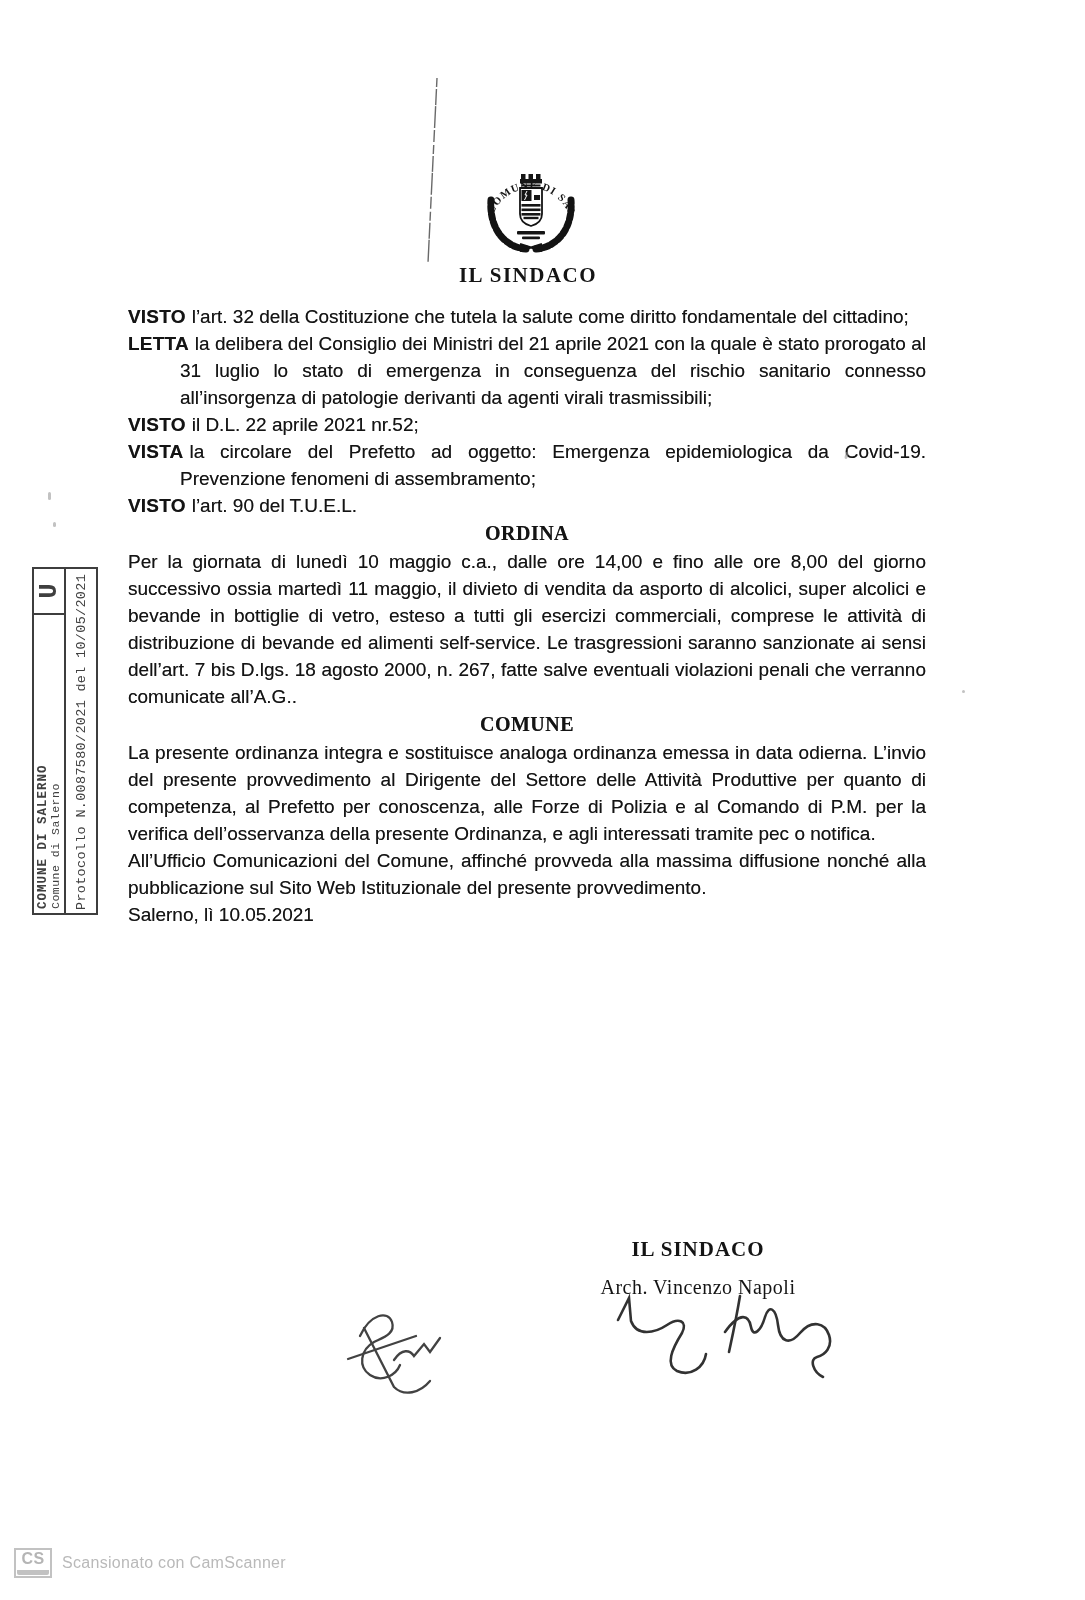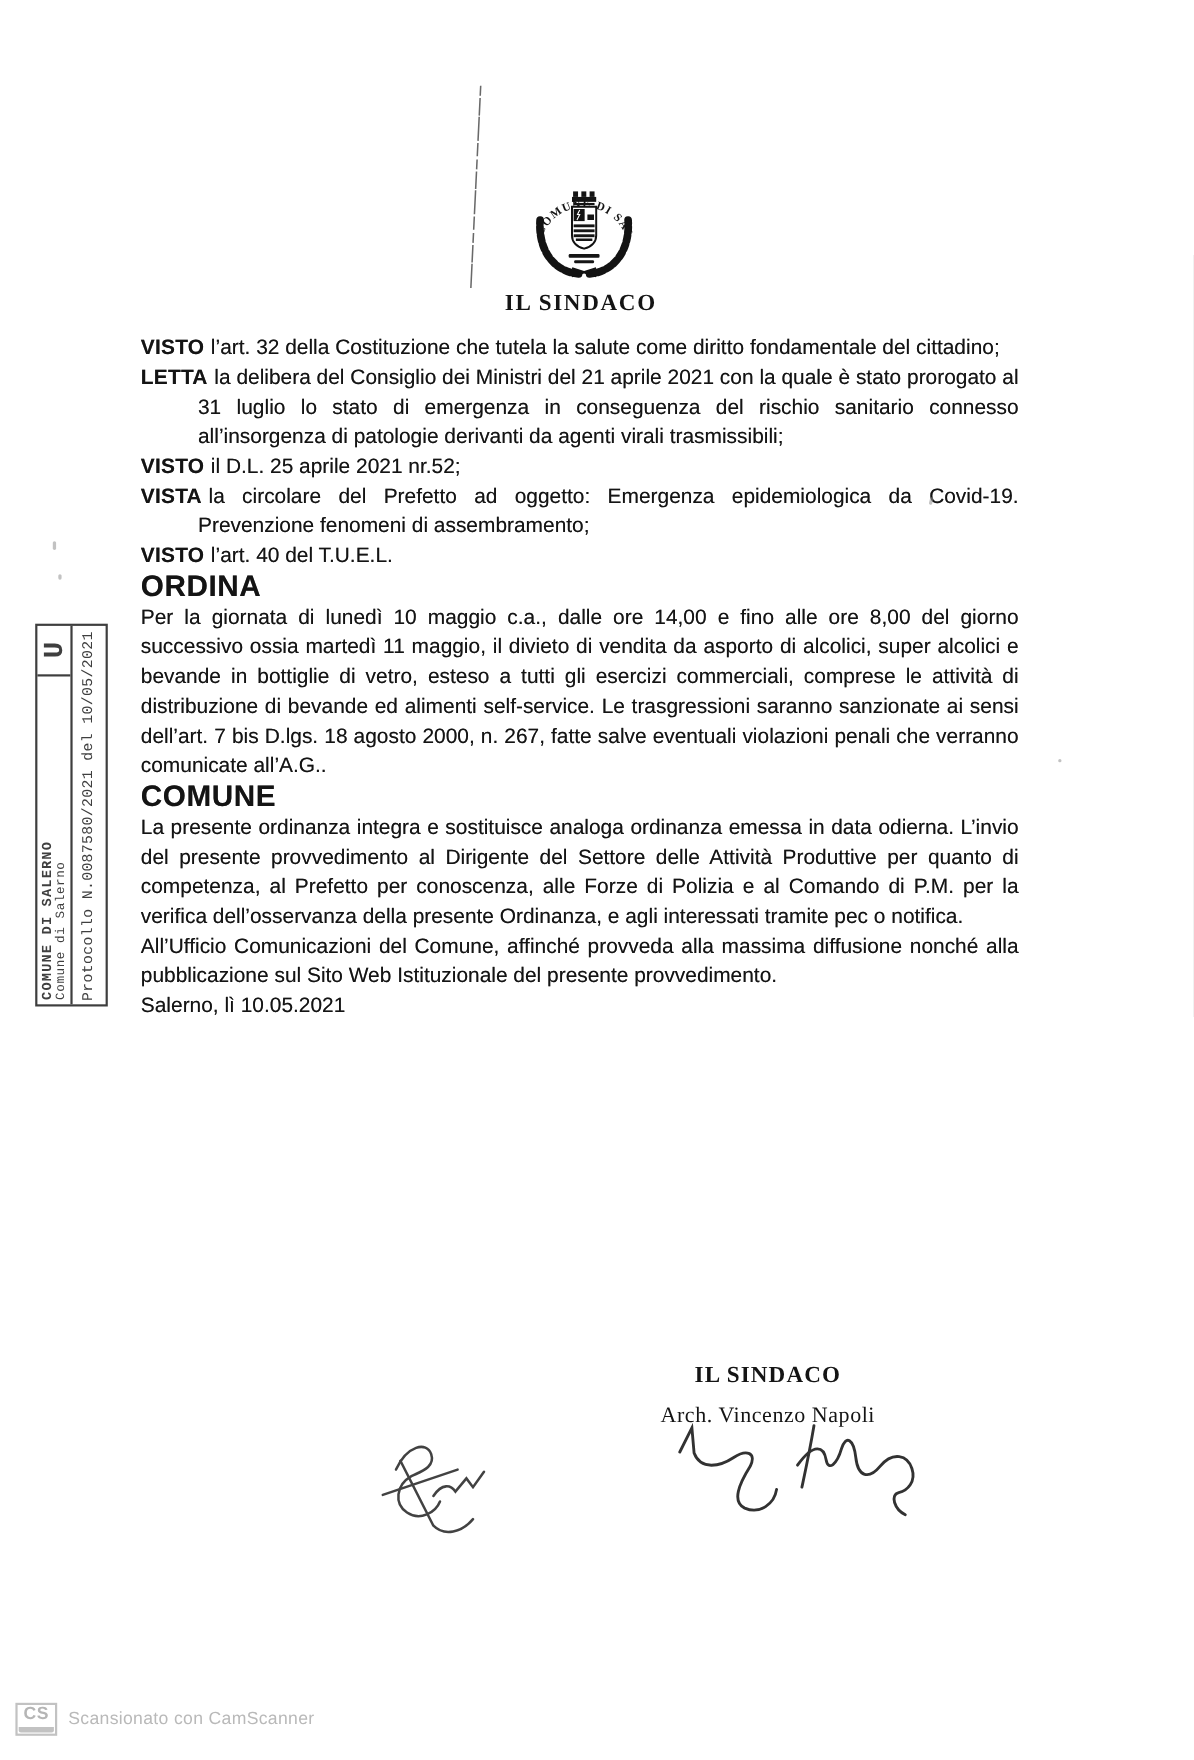--- a/index.html
+++ b/index.html
@@ -22,22 +22,22 @@
   
   .content{
     position:absolute;left:128px;top:303px;width:798px;
     font-size:19px;line-height:27px;
     text-align:justify;
     text-shadow:0 0 .4px rgba(0,0,0,.55);
   }
   .premise{padding-left:52px;text-indent:-52px;margin:0;}
   .premise b{margin-right:6px;letter-spacing:.2px;}
   .sec-heading{
-    font-weight:bold;font-size:27px;
-    letter-spacing:.5px;margin:1px 0;
+    text-align:center;font-weight:bold;font-size:20px;
+    letter-spacing:.5px;margin:1px 0;font-family:Liberation Serif, serif;
   }
   .sec-body{margin:0;}
   .dateline{margin:0;text-align:left;}
   
   .sign-block{
     position:absolute;left:553px;top:1237px;width:290px;
     text-align:center;font-family:"Liberation Serif",serif;
   }
   .sign-title{font-weight:bold;font-size:21px;letter-spacing:1px;}
   .sign-name{font-size:20px;letter-spacing:.5px;margin-top:14px;}
@@ -131,27 +131,27 @@
   </svg>
 
   <div class="doc-header-title">IL SINDACO</div>
 
   <div class="content">
 
     <p class="premise"><b>VISTO</b><span>l’art. 32 della Costituzione che tutela la salute come diritto fondamentale del cittadino;</span></p>
 
     <p class="premise"><b>LETTA</b><span>la delibera del Consiglio dei Ministri del 21 aprile 2021 con la quale è stato prorogato al 31 luglio lo stato di emergenza in conseguenza del rischio sanitario connesso all’insorgenza di patologie derivanti da agenti virali trasmissibili;</span></p>
 
-    <p class="premise"><b>VISTO</b><span>il D.L. 25 aprile 2021 nr.52;</span></p>
+    <p class="premise"><b>VISTO</b><span>il D.L. 22 aprile 2021 nr.52;</span></p>
 
 
 
     <p class="premise"><b>VISTA</b><span>la circolare del Prefetto ad oggetto: Emergenza epidemiologica da Covid-19. Prevenzione fenomeni di assembramento;</span></p>
 
-    <p class="premise"><b>VISTO</b><span>l’art. 40 del T.U.E.L.</span></p>
+    <p class="premise"><b>VISTO</b><span>l’art. 90 del T.U.E.L.</span></p>
 
     <div class="sec-heading">ORDINA</div>
     <p class="sec-body">Per la giornata di lunedì 10 maggio c.a., dalle ore 14,00 e fino alle ore 8,00 del giorno successivo ossia martedì 11 maggio, il divieto di vendita da asporto di alcolici, super alcolici e bevande in bottiglie di vetro, esteso a tutti gli esercizi commerciali, comprese le attività di distribuzione di bevande ed alimenti self-service. Le trasgressioni saranno sanzionate ai sensi dell’art. 7 bis D.lgs. 18 agosto 2000, n. 267, fatte salve eventuali violazioni penali che verranno comunicate all’A.G..</p>
 
     <div class="sec-heading">COMUNE</div>
     <p class="sec-body">La presente ordinanza integra e sostituisce analoga ordinanza emessa in data odierna. L’invio del presente provvedimento al Dirigente del Settore delle Attività Produttive per quanto di competenza, al Prefetto per conoscenza, alle Forze di Polizia e al Comando di P.M. per la verifica dell’osservanza della presente Ordinanza, e agli interessati tramite pec o notifica.</p>
 
     <p class="sec-body">All’Ufficio Comunicazioni del Comune, affinché provveda alla massima diffusione nonché alla pubblicazione sul Sito Web Istituzionale del presente provvedimento.</p>
 
     <p class="dateline">Salerno, lì 10.05.2021</p>

